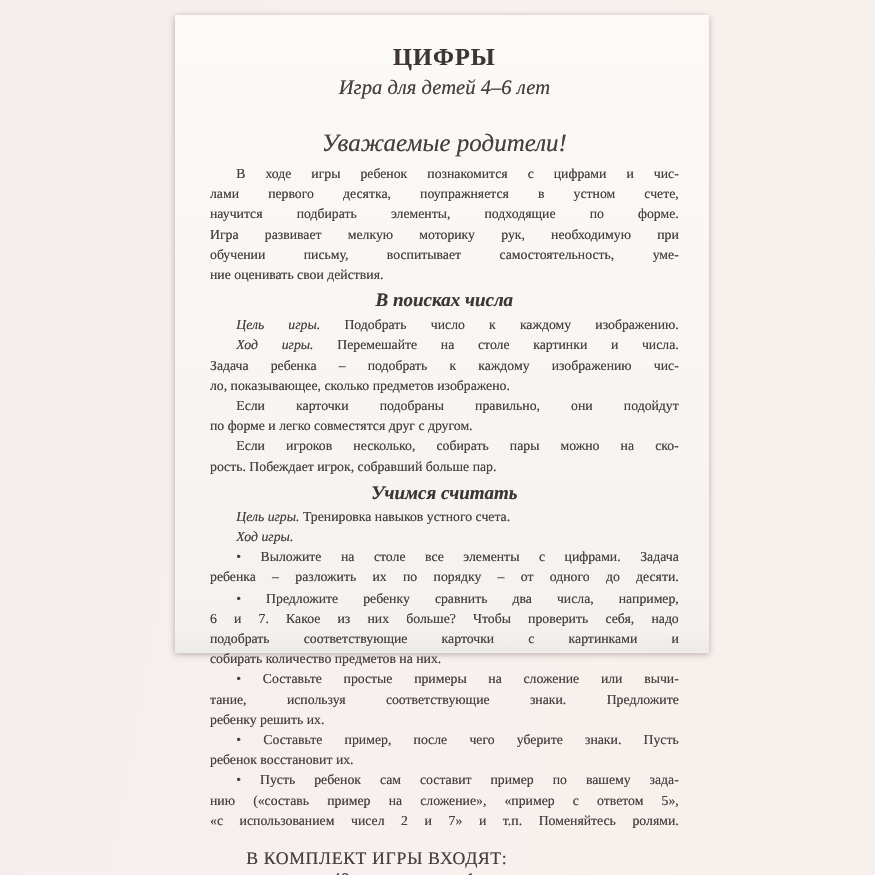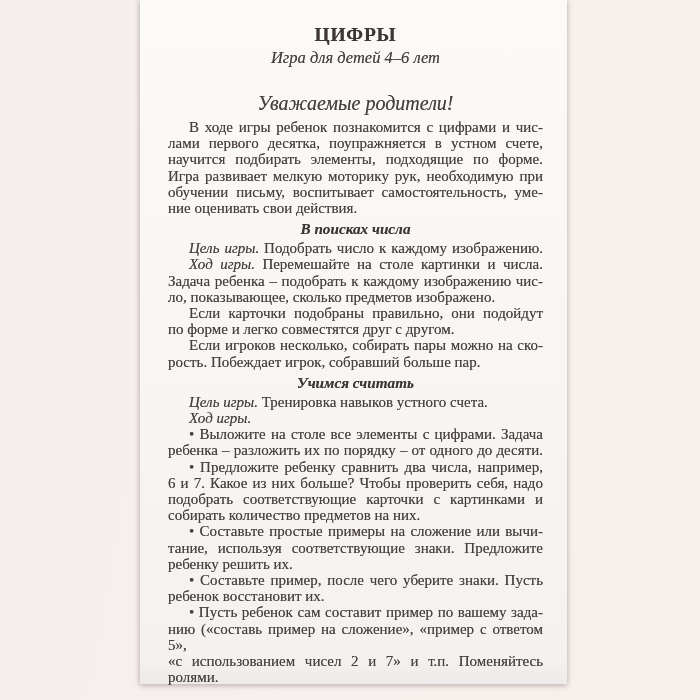--- a/index.html
+++ b/index.html
@@ -3,40 +3,40 @@
 <meta charset="utf-8">
 <style>
   html,body{margin:0;padding:0;}
   body{
     width:700px;height:700px;overflow:hidden;position:relative;
     font-family:"Liberation Serif", serif;
     background:linear-gradient(100deg,#f3eded 0%,#f5efee 30%,#f7f1ee 70%,#f6efec 100%);
   }
   .photo{position:absolute;inset:0;}
   .paper{
-    position:absolute;left:140px;top:0;width:427px;height:684px;
+    position:absolute;left:140px;top:12px;width:427px;height:510px;
     box-sizing:border-box;padding:24px 24px 4px 28px;
     background:linear-gradient(180deg,#fbfaf9 0%,#f8f6f5 55%,#f4f2f0 96%,#ecebe9 100%);
     box-shadow:-2px 0 4px rgba(140,115,115,0.22), 2px 0 4px rgba(150,125,120,0.18), 0 3px 5px rgba(130,105,105,0.25);
     color:#48403f;
     text-shadow:0 0 0.5px rgba(72,62,60,0.65);
   }
   .title{
     text-align:center;font-weight:bold;font-size:19.5px;line-height:22px;
     letter-spacing:0.8px;color:#3e3636;
   }
   .subtitle{
     text-align:center;font-style:italic;font-size:16.5px;line-height:20px;margin-top:2px;
   }
   .greeting{
     text-align:center;font-style:italic;font-size:20px;line-height:18px;margin-top:26px;
   }
   .body{margin-top:7px;}
   .ln{
-    font-size:15px;line-height:16.2px;
+    font-size:11px;line-height:16.2px;
     text-align:justify;text-align-last:left;
   }
   .ln.j,.ln.fj{text-align-last:justify;}
   .ln.fj,.ln.fl{text-indent:21px;}
   .ln.l,.ln.fl{text-align:center;}
   .ln.h{
     text-align-last:center;text-indent:0;
     font-weight:bold;font-style:italic;font-size:15.2px;line-height:18px;
     margin:4px 0 2px;color:#3e3636;
   }

